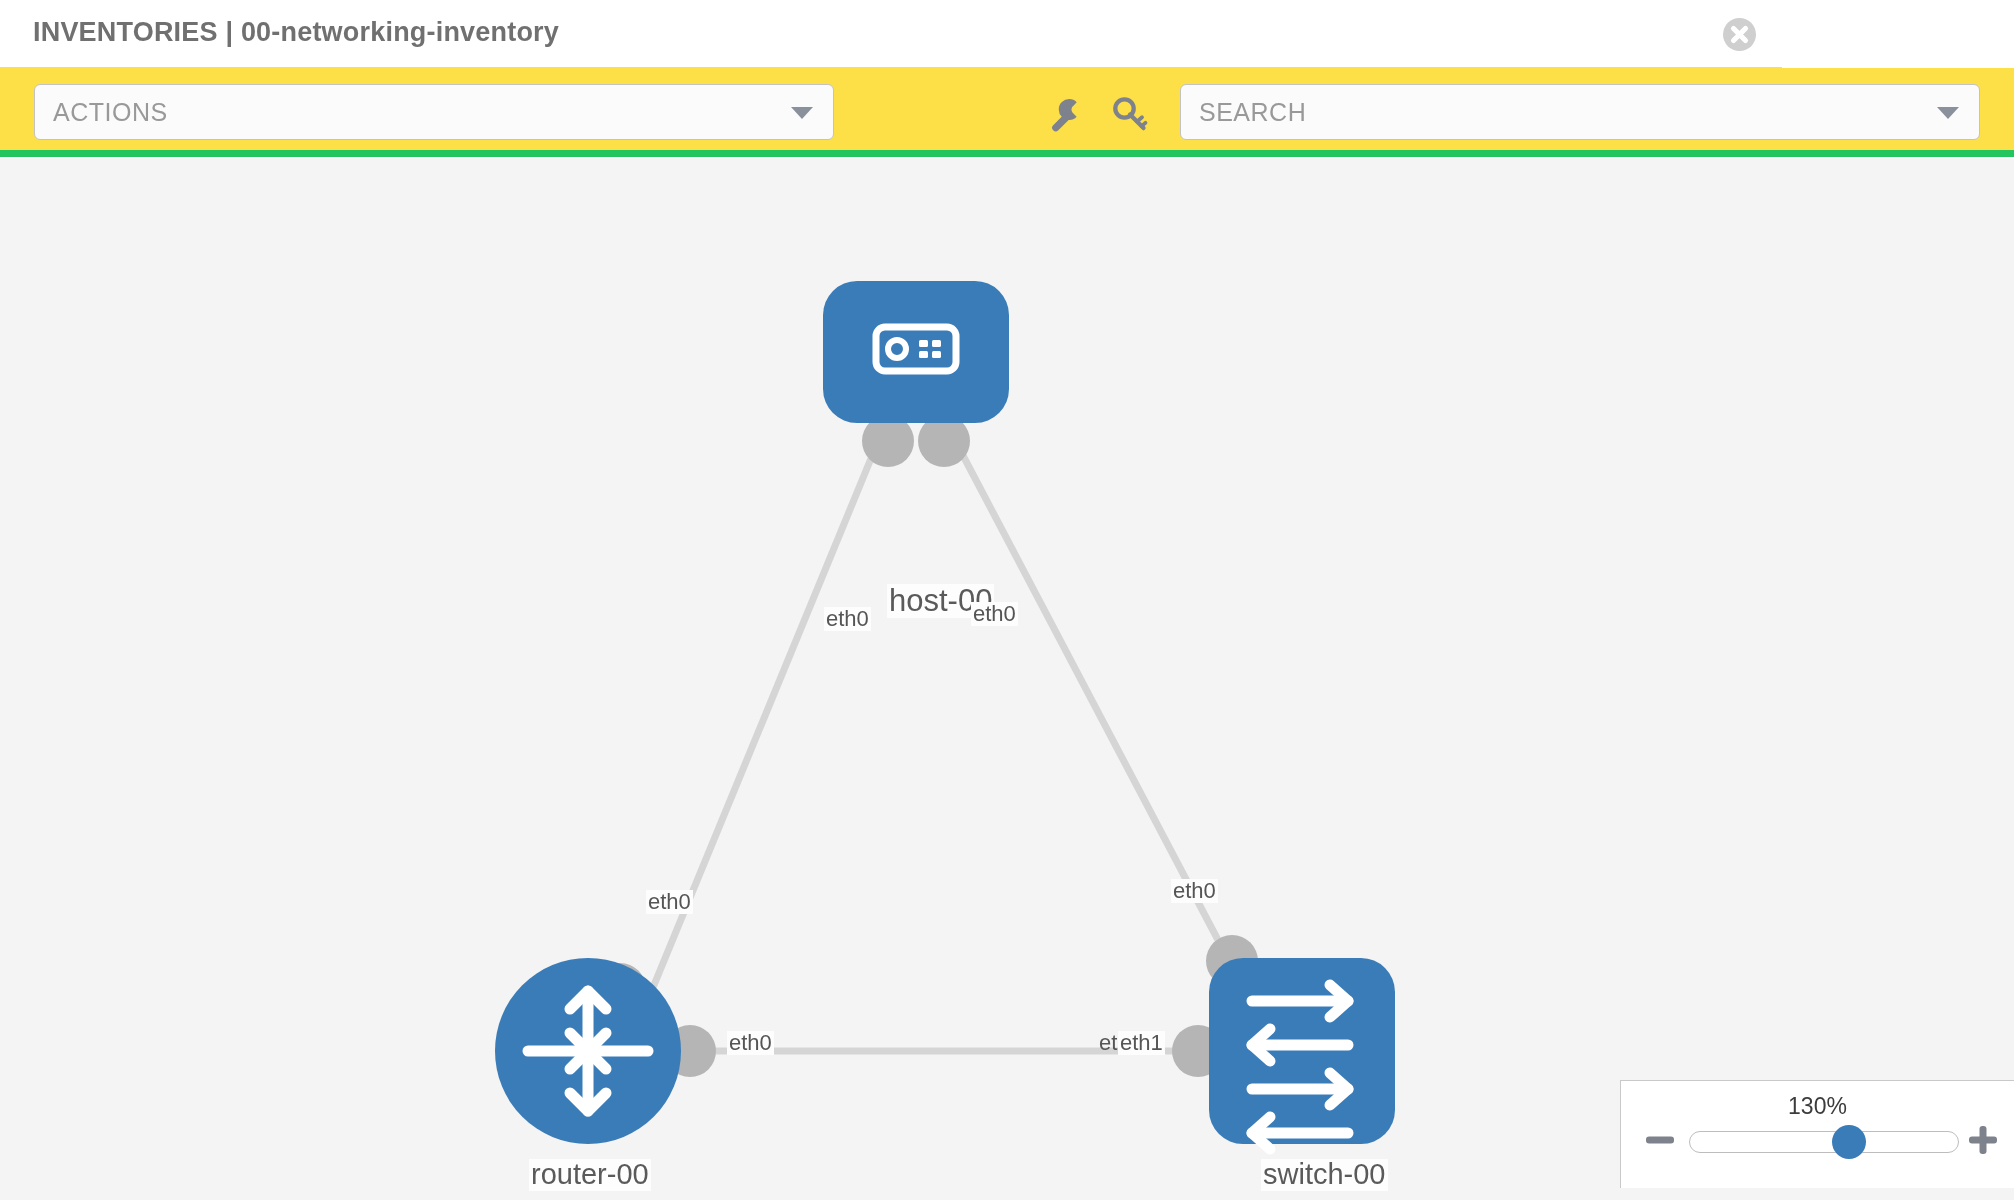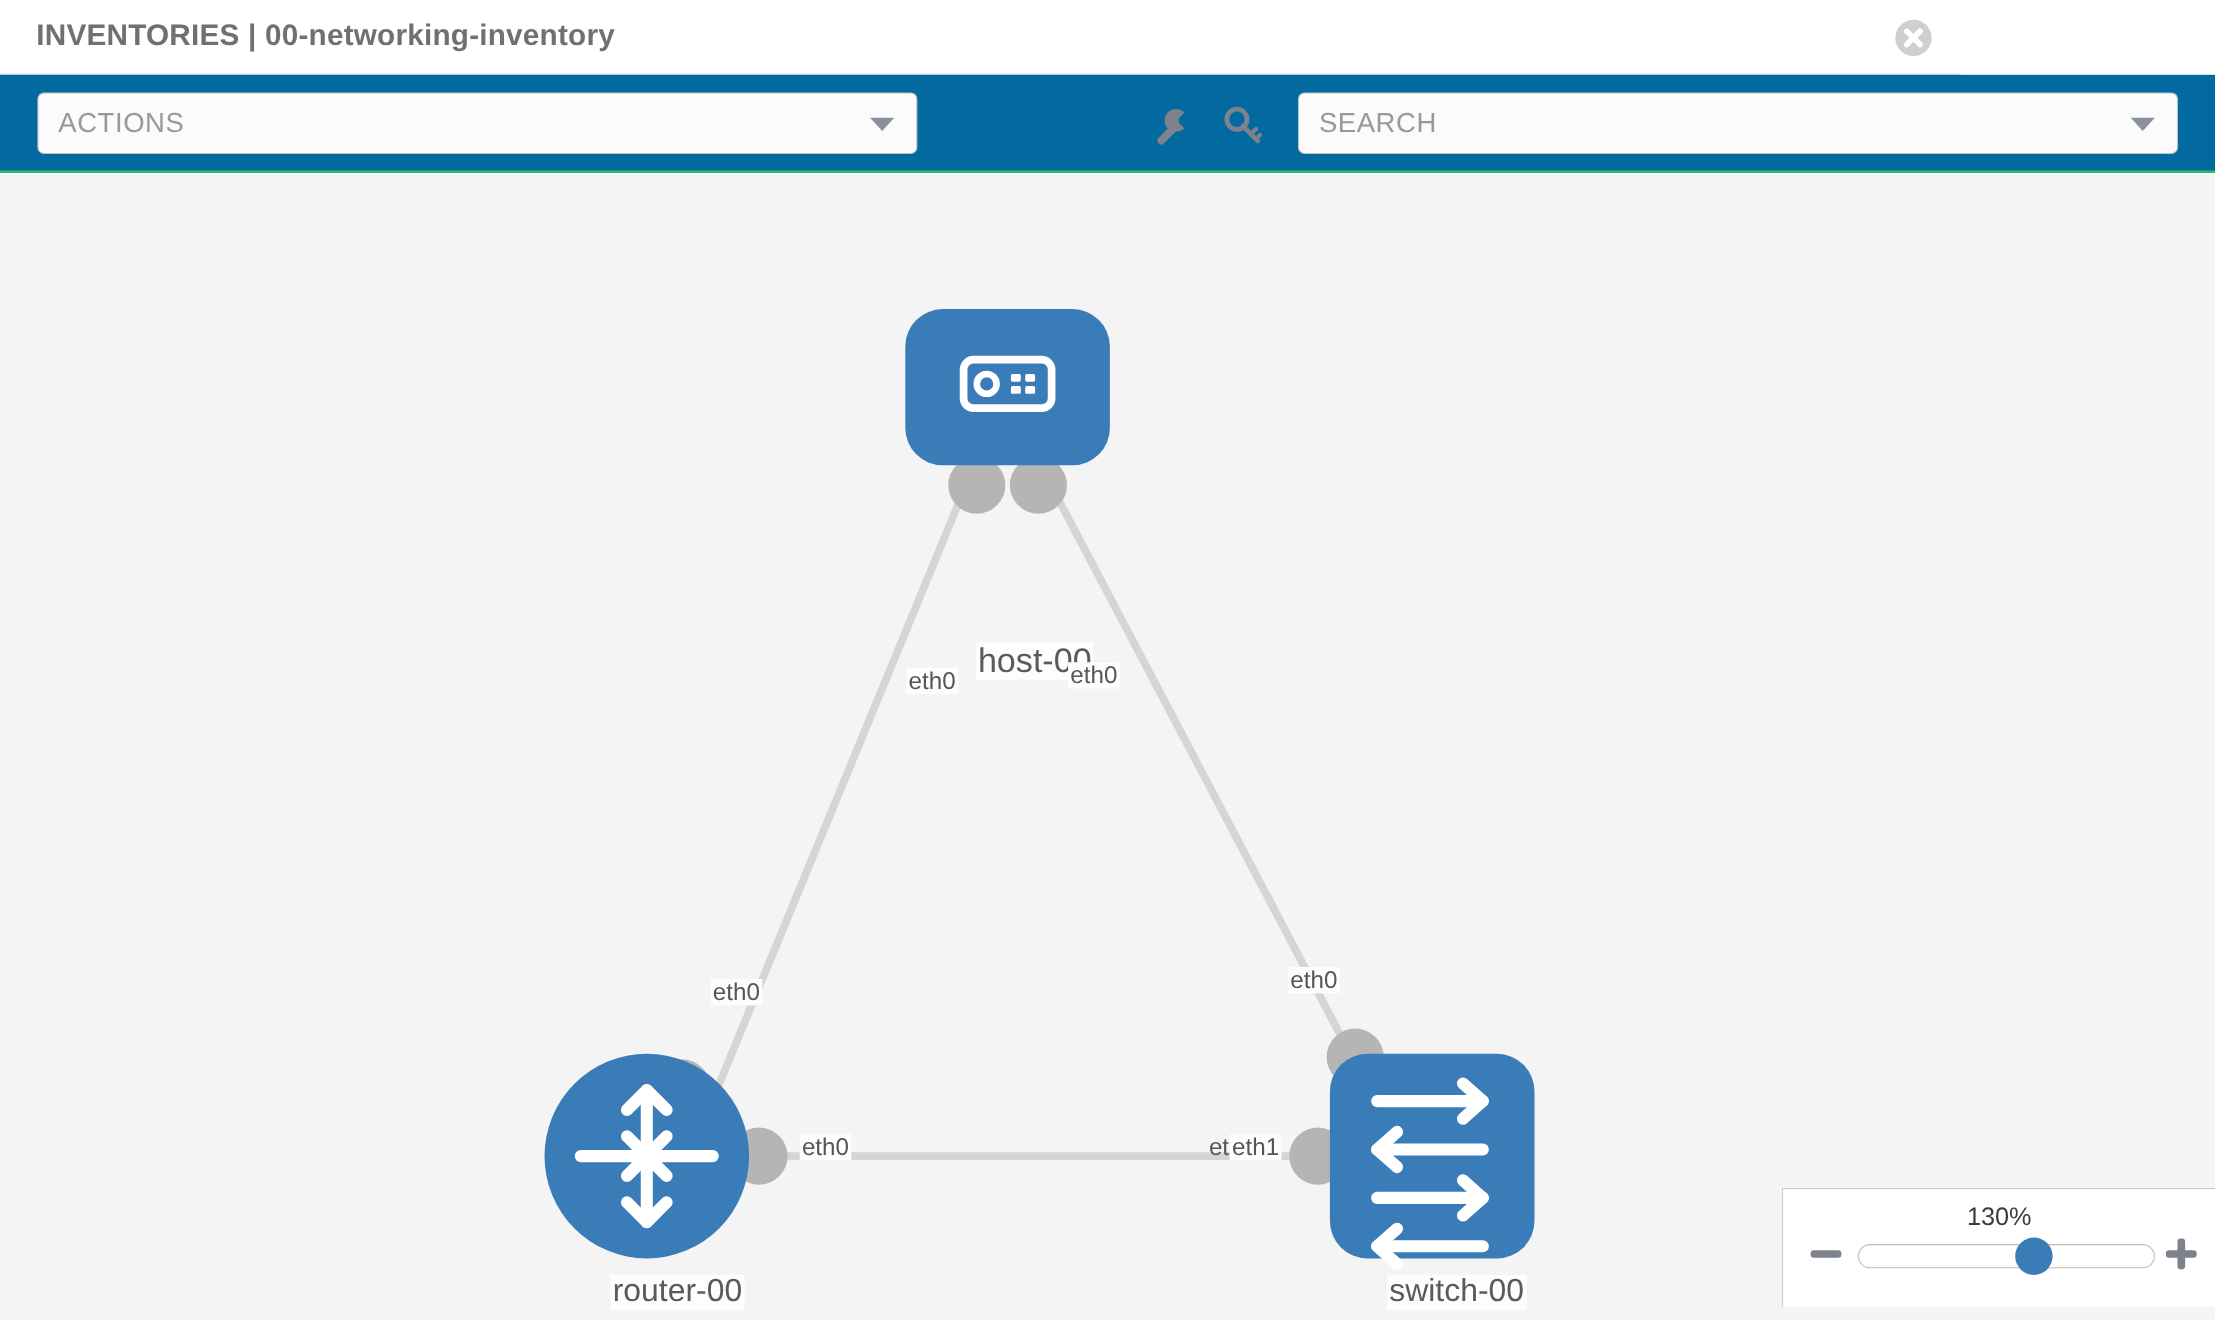--- a/index.html
+++ b/index.html
@@ -43,22 +43,22 @@
     background: #cfcfcf;
     cursor: pointer;
   }
   .close-btn svg { display: block; }
 
   
   .toolbar {
     position: absolute;
     left: 0; top: 68px;
     width: 2014px; height: 89px;
-    background: #0369a1;
-    border-bottom: 2px solid #22c55e;
+    background: #fde047;
+    border-bottom: 7px solid #22c55e;
   }
   .actions-select {
     position: absolute;
     left: 34px; top: 16px;
     width: 800px; height: 56px;
     background: #fbfbfb;
     border: 1px solid #c3c3c3;
     border-radius: 6px;
     cursor: pointer;
   }
@@ -294,21 +294,21 @@
           <polyline points="1330,914 1348,930 1330,946"></polyline>
 
           <line x1="1348" y1="974" x2="1252" y2="974"></line>
           <polyline points="1270,958 1252,974 1270,990"></polyline>
         </g>
       </g>
 
     </svg>
 
     <div class="node-label" style="left:872px; top:425px; font-size:31px;margin-left:15px;">host-00</div>
-    <div class="node-label" style="left:555px; top:1000px;">router-00</div>
+    <div class="node-label" style="left:529px; top:1000px;">router-00</div>
     <div class="node-label" style="left:1245px; top:1000px;margin-left:16px;">switch-00</div>
 
     <div class="edge-label" style="left:824px; top:448px;">eth0</div>
     <div class="edge-label" style="left:971px; top:443px;">eth0</div>
 
     <div class="edge-label" style="left:646px; top:731px;">eth0</div>
     <div class="edge-label" style="left:1171px; top:720px;">eth0</div>
 
     <div class="edge-label" style="left:727px; top:872px;">eth0</div>
     <div class="edge-label" style="left:1097px; top:872px; background:transparent;">eth</div>

